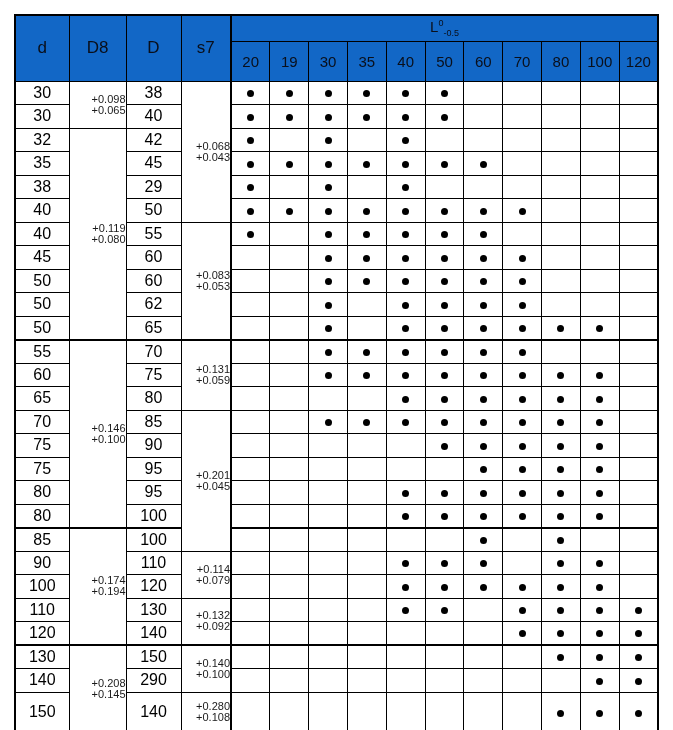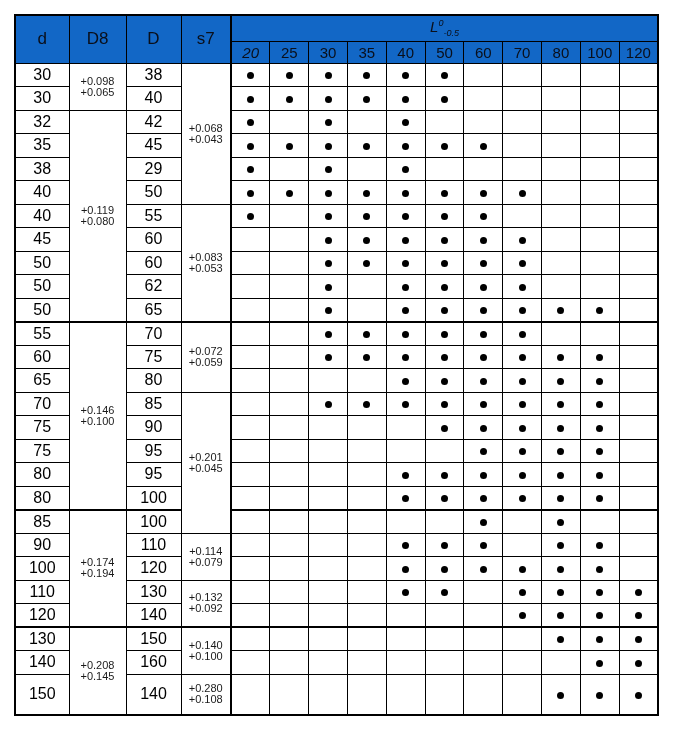--- a/index.html
+++ b/index.html
@@ -22,44 +22,44 @@
     border: 1px solid #000;
     padding: 0;
     overflow: hidden;
   }
   .spec thead th {
     background: var(--hdr, #1267c6);
     color: #0a0f1a;
     font-weight: 400;
   }
   thead tr.r1 { height: 26px; }
-  thead tr.r2 { height: 22px; }
+  thead tr.r2 { height: 40px; }
   th.hd  { font-size: 17px; }
   th.lhead { font-size: 15px; vertical-align: middle; }
   th.lhead sup { font-size: 9px; }
   th.lhead sub { font-size: 9px; }
   th.size { font-size: 15px; }
   tbody tr { height: 23.5px; }
   tbody tr.tall { height: 41px; }
   td.num {
     font-size: 16px;
     text-align: center;
     vertical-align: middle;
     color: #000;
   }
   td.tol {
     font-size: 11px;
     line-height: 11px;
-    text-align: center;
+    text-align: right;
     vertical-align: middle;
     color: #1a1a1a;
   }
   td.tol div + div { margin-top: 0; }
   td.lc { text-align: center; vertical-align: middle; }
-  .lfirst { border-left-width: 2px !important; font-style: italic; }
+  .lfirst { border-left-width: 2px !important; }
   .sect { border-top-width: 2px !important; }
   .dot {
     display: inline-block;
     width: 7px; height: 7px;
     background: var(--dot, #000);
     border-radius: 50%;
     vertical-align: middle;
   }
 </style>
 </head>
@@ -75,21 +75,21 @@
   <thead>
     <tr class="r1">
       <th class="hd" rowspan="2">d</th>
       <th class="hd" rowspan="2">D8</th>
       <th class="hd" rowspan="2">D</th>
       <th class="hd" rowspan="2">s7</th>
       <th class="lhead lfirst" colspan="11"><span>L</span><sup>0</sup><sub>-0.5</sub></th>
     </tr>
     <tr class="r2" id="size-row">
         <th class="size lfirst">20</th>
-        <th class="size">25</th>
+        <th class="size">19</th>
         <th class="size">30</th>
         <th class="size">35</th>
         <th class="size">40</th>
         <th class="size">50</th>
         <th class="size">60</th>
         <th class="size">70</th>
         <th class="size">80</th>
         <th class="size">100</th>
         <th class="size">120</th>
       </tr>
@@ -277,21 +277,21 @@
         <td class="lc"></td>
       </tr>
       <tr>
         <td class="num sect">55</td>
         <td rowspan="8" class="tol sect">
           <div>+0.146</div>
           <div>+0.100</div>
         </td>
         <td class="num sect">70</td>
         <td rowspan="3" class="tol sect">
-          <div>+0.072</div>
+          <div>+0.131</div>
           <div>+0.059</div>
         </td>
         <td class="lc lfirst sect"></td>
         <td class="lc sect"></td>
         <td class="lc sect"><span class="dot"></span></td>
         <td class="lc sect"><span class="dot"></span></td>
         <td class="lc sect"><span class="dot"></span></td>
         <td class="lc sect"><span class="dot"></span></td>
         <td class="lc sect"><span class="dot"></span></td>
         <td class="lc sect"><span class="dot"></span></td>
@@ -513,21 +513,21 @@
         <td class="lc sect"></td>
         <td class="lc sect"></td>
         <td class="lc sect"></td>
         <td class="lc sect"></td>
         <td class="lc sect"><span class="dot"></span></td>
         <td class="lc sect"><span class="dot"></span></td>
         <td class="lc sect"><span class="dot"></span></td>
       </tr>
       <tr>
         <td class="num">140</td>
-        <td class="num">160</td>
+        <td class="num">290</td>
         <td class="lc lfirst"></td>
         <td class="lc"></td>
         <td class="lc"></td>
         <td class="lc"></td>
         <td class="lc"></td>
         <td class="lc"></td>
         <td class="lc"></td>
         <td class="lc"></td>
         <td class="lc"></td>
         <td class="lc"><span class="dot"></span></td>

